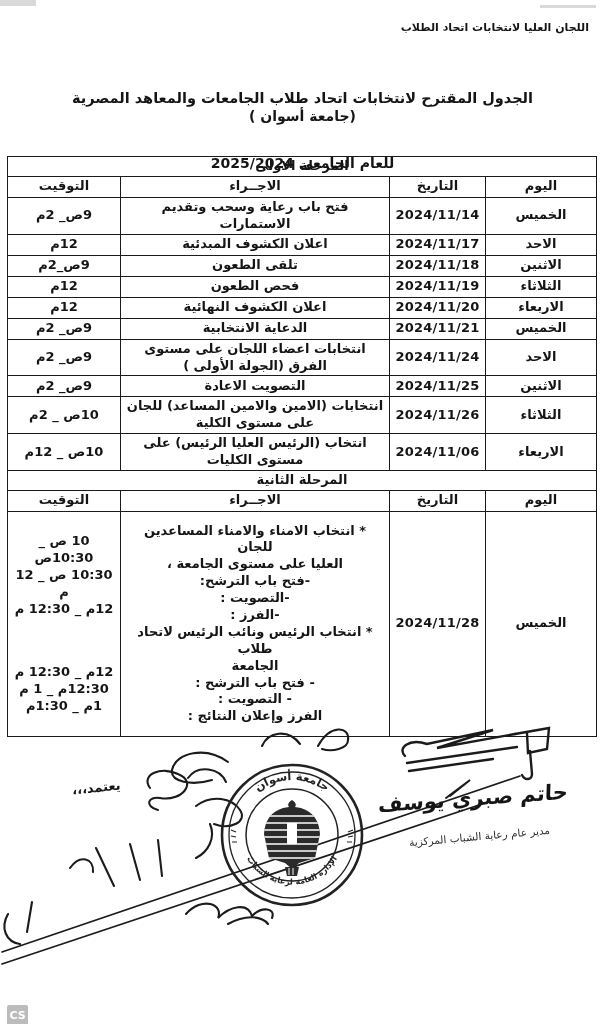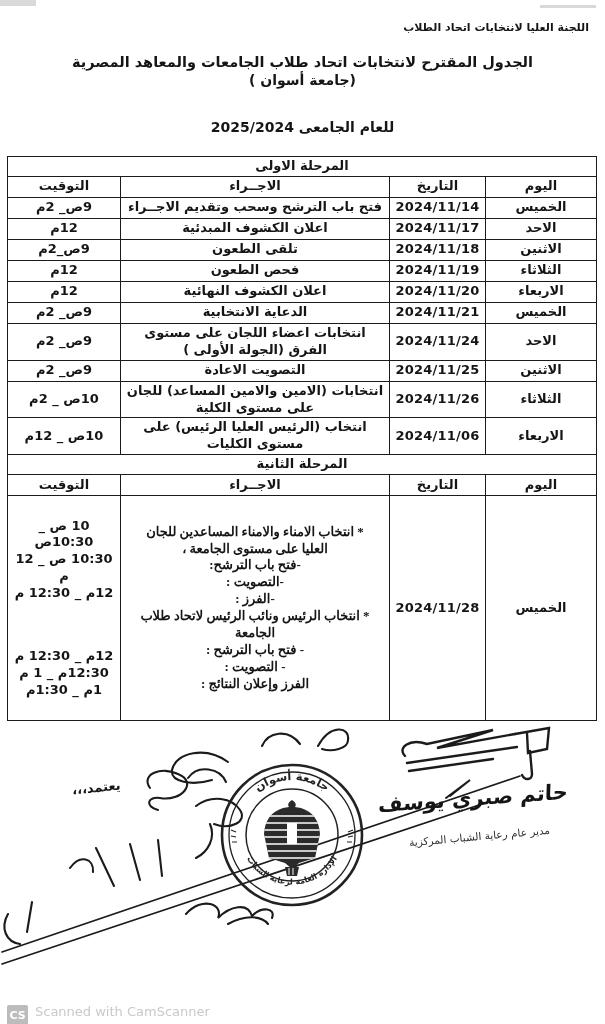--- a/index.html
+++ b/index.html
@@ -3,39 +3,39 @@
 <meta charset="utf-8">
 <style>
   html,body{margin:0;padding:0;}
   body{
     width:605px;height:1024px;background:#ffffff;position:relative;
     font-family:"DejaVu Sans",sans-serif;color:#151515;overflow:hidden;
   }
   .artifact{position:absolute;background:#d9d9d9;}
   
   .org-line{position:absolute;top:21px;right:16px;font-size:11px;font-weight:bold;direction:rtl;}
-  .title-line{position:absolute;left:0;width:100%;text-align:center;font-weight:bold;direction:rtl;}
+  .title-line{position:absolute;left:0;width:100%;text-align:center;font-weight:bold;direction:rtl;margin-top:36px;}
   .t1{top:54px;font-size:14.5px;}
   .t2{top:72px;font-size:14px;}
   .t3{top:119px;font-size:14px;text-align:center;}
   
   table.sched{
     position:absolute;top:156px;right:8px;width:589px;
     border-collapse:collapse;direction:rtl;table-layout:fixed;padding-left:44px;
   }
   table.sched td{
     border:1.6px solid #1b1b1b;text-align:center;font-weight:bold;
     font-size:13px;line-height:1.3;padding:1px 3px;vertical-align:middle;
   }
   td.stage{height:14px;font-size:13.5px;}
   td.hd{height:18px;font-size:13.5px;}
   tr.r td{height:18px;}
   td.date{font-size:13.5px;letter-spacing:.2px;}
   
-  td.proc-big{vertical-align:top;padding-top:3px;line-height:19px;height:222px;font-family:Liberation Serif, serif;}
+  td.proc-big{vertical-align:top;padding-top:3px;line-height:19px;height:222px;}
   td.time-big{vertical-align:top;padding-top:36px;line-height:19px;}
   .tgap{height:46px;}
   
   .sig-zone{position:absolute;top:716px;left:0;width:605px;height:260px;}
   .sig-svg{position:absolute;top:0;left:0;}
   .approve{position:absolute;top:64px;left:72px;font-size:13px;font-weight:bold;
     transform:rotate(-6deg);direction:rtl;}
   .hand-name{position:absolute;top:70px;left:388px;width:180px;font-size:21px;font-weight:bold;
     direction:rtl;text-align:center;transform:rotate(-4deg) skewX(-6deg);white-space:nowrap;}
   .hand-title{position:absolute;top:114px;left:402px;width:155px;font-size:10.5px;
@@ -46,21 +46,21 @@
   .wm-badge{width:21px;height:21px;background:#bcbcbc;border-radius:2px;color:#ffffff;
     font-size:11px;font-weight:bold;display:flex;align-items:center;justify-content:center;margin-top:8px;}
   .wm-text{color:#c9c9c9;font-size:13px;}
 </style>
 </head>
 <body>
 
 <div class="artifact" style="top:0;left:0;width:36px;height:6px;"></div>
 <div class="artifact" style="top:5px;left:540px;width:56px;height:3px;"></div>
 
-<div class="org-line">اللجنة العليا لانتخابات اتحاد الطلاب</div>
+<div class="org-line">اللجان العليا لانتخابات اتحاد الطلاب</div>
 <div class="title-line t1">الجدول المقترح لانتخابات اتحاد طلاب الجامعات والمعاهد المصرية</div>
 <div class="title-line t2">(جامعة أسوان )</div>
 <div class="title-line t3">للعام الجامعى 2025/2024</div>
 
 <table class="sched">
   <colgroup>
       <col style="width:111px">
       <col style="width:96px">
       <col style="width:269px">
       <col style="width:113px">
@@ -71,21 +71,21 @@
       </tr>
   <tr>
     <td class="hd">اليوم</td>
     <td class="hd">التاريخ</td>
     <td class="hd">الاجــراء</td>
     <td class="hd">التوقيت</td>
   </tr>
   <tr class="r">
     <td>الخميس</td>
     <td class="date">2024/11/14</td>
-    <td>فتح باب الترشح وسحب وتقديم الاجــراء</td>
+    <td>فتح باب رعاية وسحب وتقديم الاستمارات</td>
     <td>9ص_ 2م</td>
   </tr>
   <tr class="r">
     <td>الاحد</td>
     <td class="date">2024/11/17</td>
     <td>اعلان الكشوف المبدئية</td>
     <td>12م</td>
   </tr>
   <tr class="r">
     <td>الاثنين</td>
@@ -247,14 +247,13 @@
       <path d="M135,29 L137,52 C137,58 130,59 127,53"></path>
     </g>
   </svg>
 
   <div class="hand-name">حاتم صبري يوسف</div>
   <div class="hand-title">مدير عام رعاية الشباب المركزية</div>
 </div>
 
 <div class="wm">
   <div class="wm-badge">CS</div>
-  <div class="wm-text">Scanned with CamScanner</div>
 </div>
 
 </body></html>

